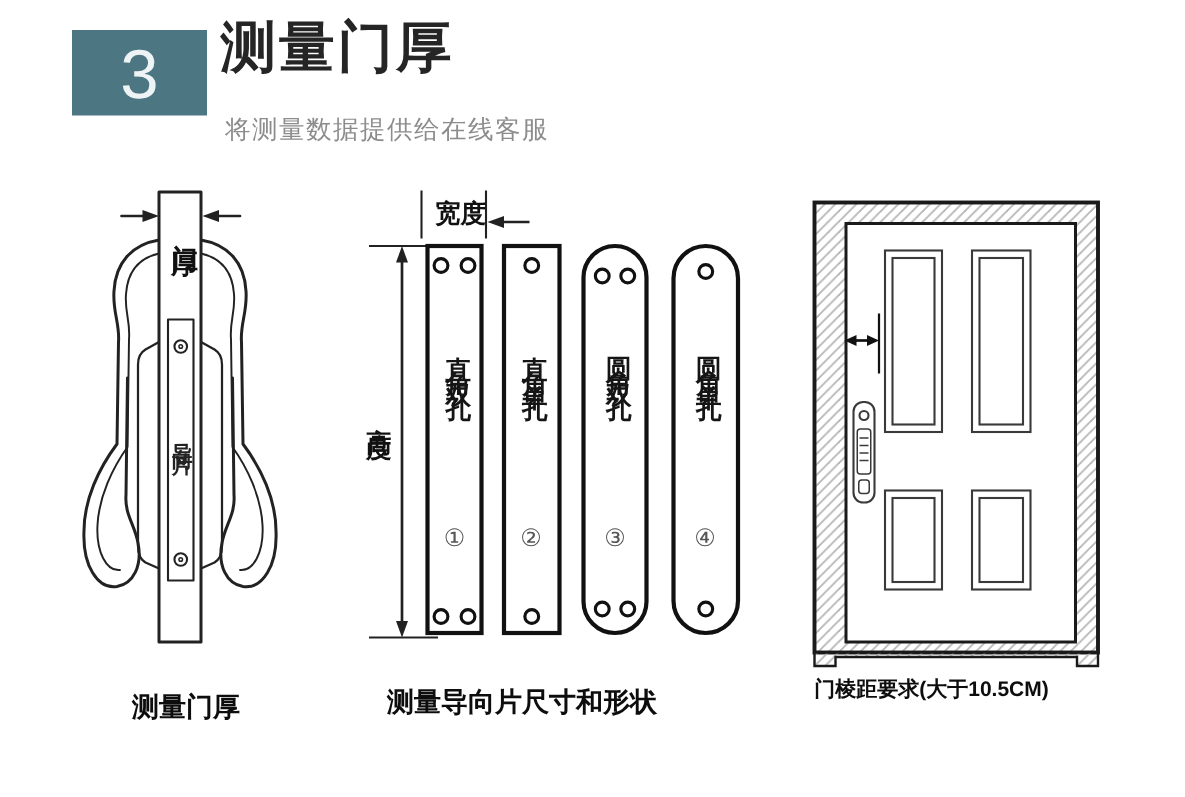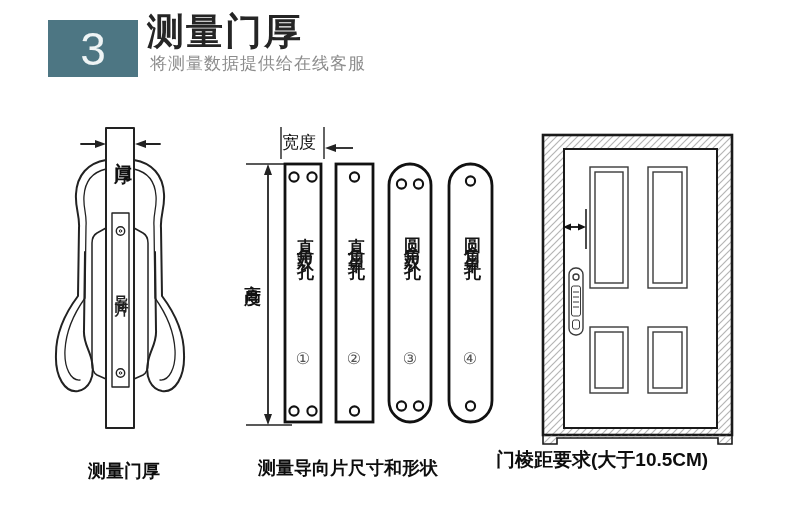--- a/index.html
+++ b/index.html
@@ -13,42 +13,42 @@
   .step-box {
     position:absolute; left:48px; top:20px; width:90px; height:57px;
     background:#4d7683; display:flex; align-items:center; justify-content:center;
   }
   .step-num { color:#eef4f5; font-size:46px; line-height:1; font-weight:400; }
   .title {
     position:absolute; left:147px; top:10px; font-size:37px; line-height:44px;
     color:#252525; font-weight:600; letter-spacing:2px;
   }
   .subtitle {
-    position:absolute; left:150px; top:52px; font-size:17px; color:#8c8c8c;
+    position:absolute; left:150px; top:75px; font-size:17px; color:#8c8c8c;
     letter-spacing:1px;
   }
 
   
   .vtext { position:absolute; writing-mode:vertical-rl; text-orientation:upright; color:#111; }
   .lbl-door-thickness { left:111px; top:148px; font-size:18px; font-weight:600; letter-spacing:5px; }
   .lbl-guide-plate   { left:113px; top:284px; font-size:14px; font-weight:600; letter-spacing:4px; color:#222; }
   .lbl-height        { left:241px; top:272px; font-size:17px; font-weight:700; letter-spacing:3px; }
-  .lbl-width         { position:absolute; left:282px; top:131px; width:42px; text-align:left;
-                       font-size:17px; font-weight:400; color:#111; }
+  .lbl-width         { position:absolute; left:282px; top:131px; width:42px; text-align:right;
+                       font-size:17px; font-weight:700; color:#111; }
 
   .plate-label { font-size:17px; font-weight:600; letter-spacing:9px; color:#151515; top:224px; }
   .pl-1 { left:294px; } .pl-2 { left:345px; } .pl-3 { left:401px; } .pl-4 { left:461px; }
   .plate-num { position:absolute; top:349px; width:24px; text-align:center; font-size:16px; color:#555; }
   .pn-1 { left:291px; } .pn-2 { left:342px; } .pn-3 { left:398px; } .pn-4 { left:458px; }
 
   
   .caption { position:absolute; font-weight:700; color:#0d0d0d; font-size:18px; }
   .cap-lock   { left:58px;  top:459px; width:132px; text-align:center; }
   .cap-plates { left:258px; top:456px; width:226px; text-align:left; }
-  .cap-door   { left:496px; top:449px; width:250px; line-height:21px; font-size:19px; }
+  .cap-door   { left:496px; top:449px; width:250px; text-align:center; line-height:21px; font-size:14px; }
 </style>
 </head>
 <body>
 
 <div class="canvas">
 
   <svg class="art" width="790" height="531" viewBox="0 0 790 531">
     <defs>
       <pattern id="hatch" width="7" height="7" patternUnits="userSpaceOnUse">
         <path d="M0,7 L7,0" stroke="#b5b5b5" stroke-width="1.2"></path>

